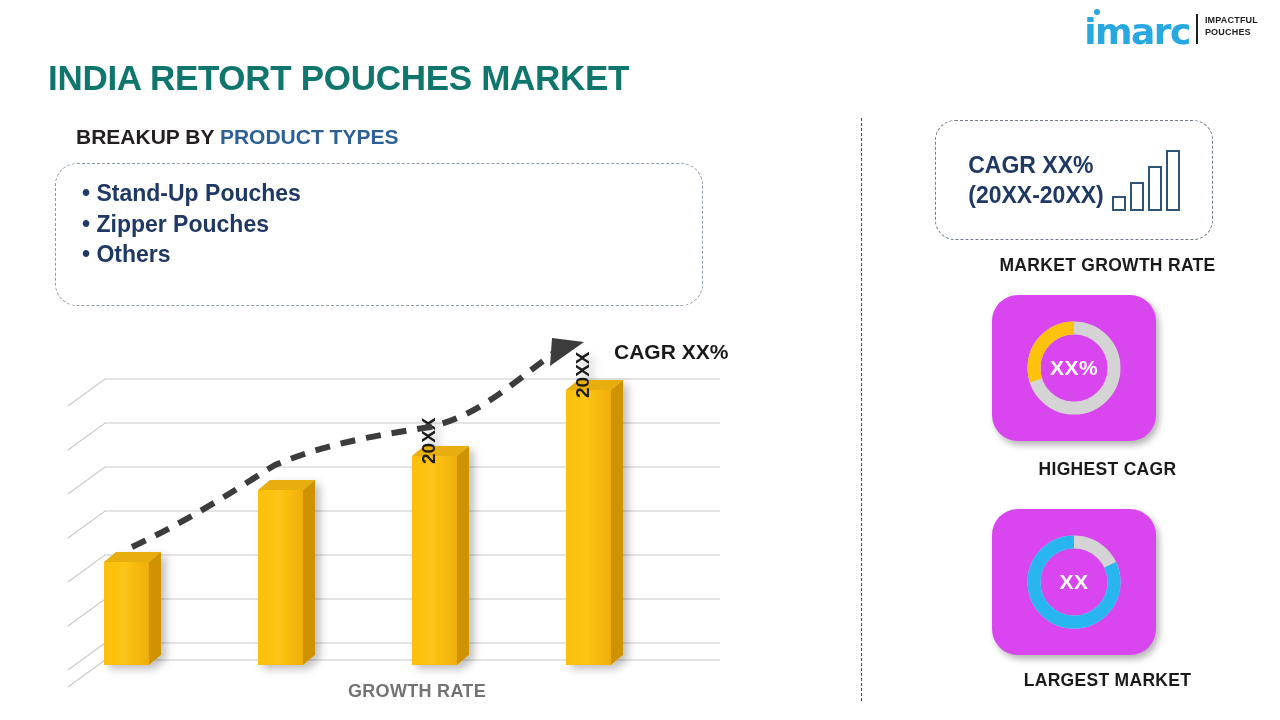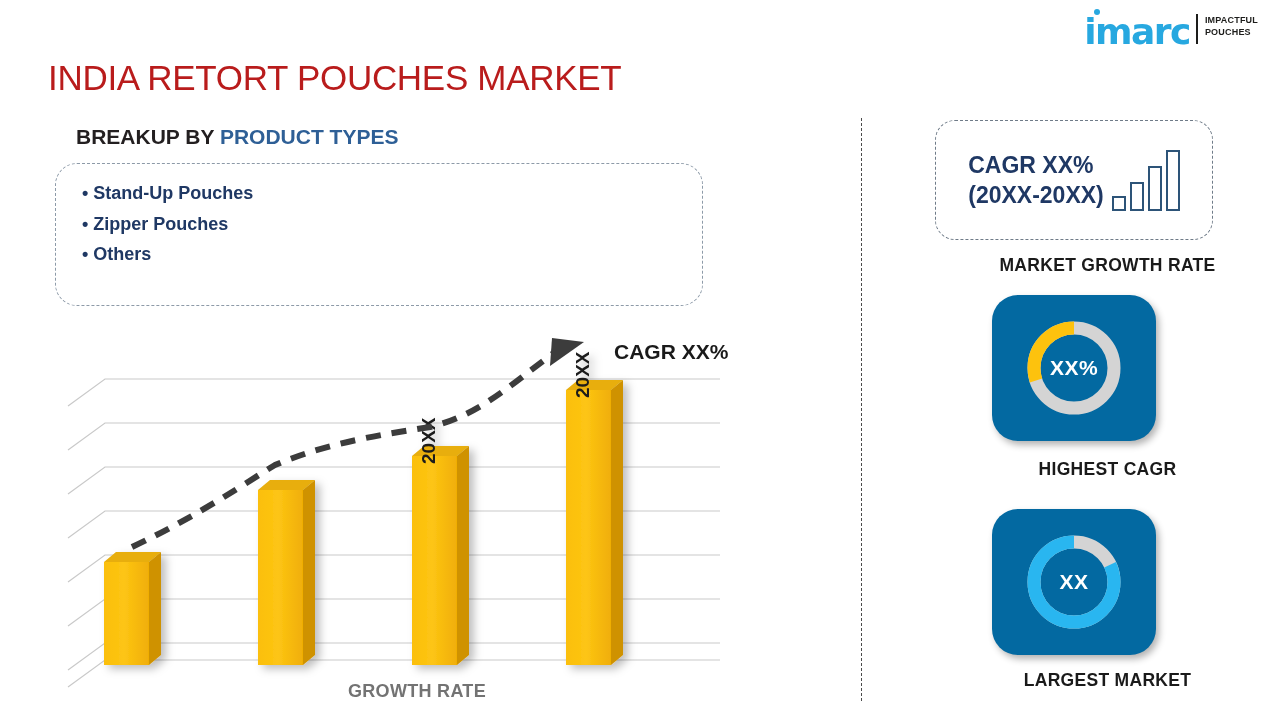--- a/index.html
+++ b/index.html
@@ -56,23 +56,23 @@
     color: #1d1d1b;
     letter-spacing: 0.2px;
   }
 
   
   .page-title {
     position: absolute;
     left: 48px;
     top: 58px;
     font-size: 35px;
-    font-weight: 400;
+    font-weight: 700;
     letter-spacing: -0.3px;
-    color: #b91c1c;
+    color: #0f766e;
   }
   .section-heading {
     position: absolute;
     left: 76px;
     top: 125px;
     font-size: 21px;
     font-weight: 700;
     color: #231f20;
     text-align: right;
   }
@@ -84,21 +84,21 @@
     left: 55px;
     top: 163px;
     width: 648px;
     height: 143px;
     border: 1.6px dashed #8d9aa8;
     border-radius: 22px;
     box-sizing: border-box;
     padding: 14px 0 0 26px;
   }
   .list-item {
-    font-size: 18px;
+    font-size: 23px;
     font-weight: 700;
     color: #1f3864;
     line-height: 30.5px;
     white-space: nowrap;
   }
 
   
   .chart {
     position: absolute;
     left: 60px;
@@ -176,21 +176,21 @@
   }
   .label-growth { left: 0; top: 255px; }
   .label-cagr   { left: 0; top: 459px; }
   .label-market { left: 0; top: 670px; }
 
   .donut-card {
     position: absolute;
     width: 164px;
     height: 146px;
     border-radius: 26px;
-    background: #0369a1;
+    background: #d946ef;
     box-shadow: 3px 4px 7px rgba(0,0,0,0.30);
     display: flex;
     align-items: center;
     justify-content: center;
   }
   .card-cagr   { left: 992px; top: 295px; }
   .card-market { left: 992px; top: 509px; text-align: right; }
   .donut-value {
     position: absolute;
     color: #ffffff;

